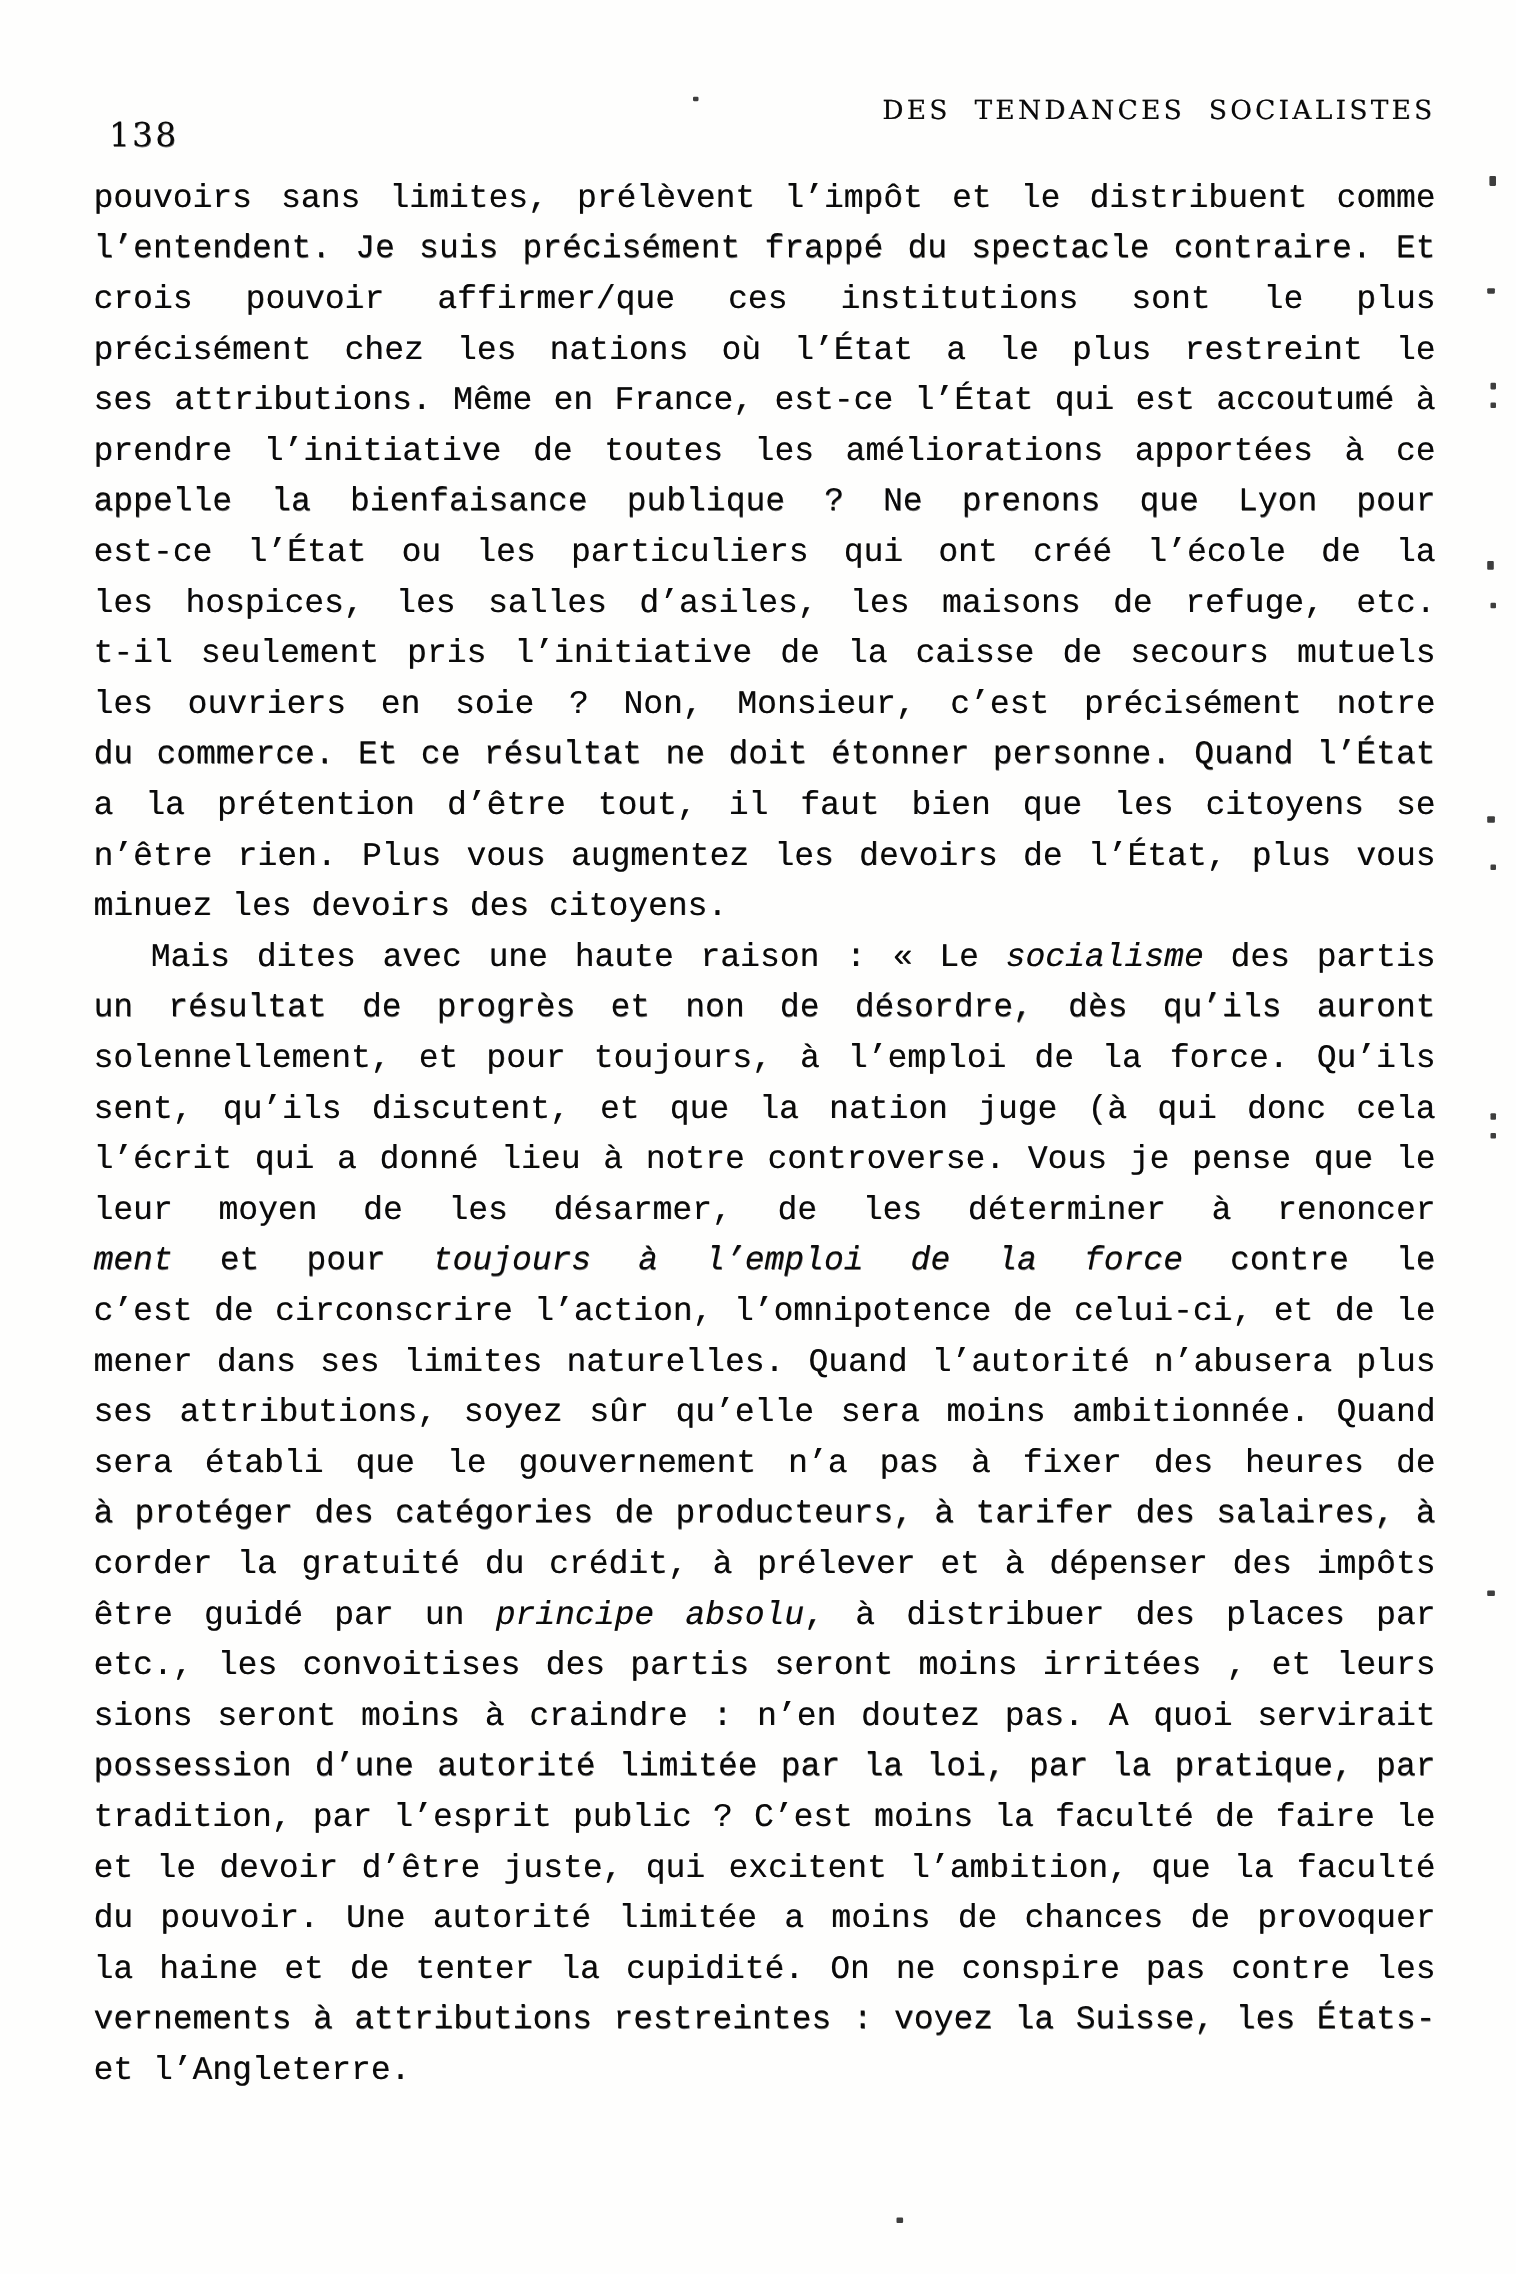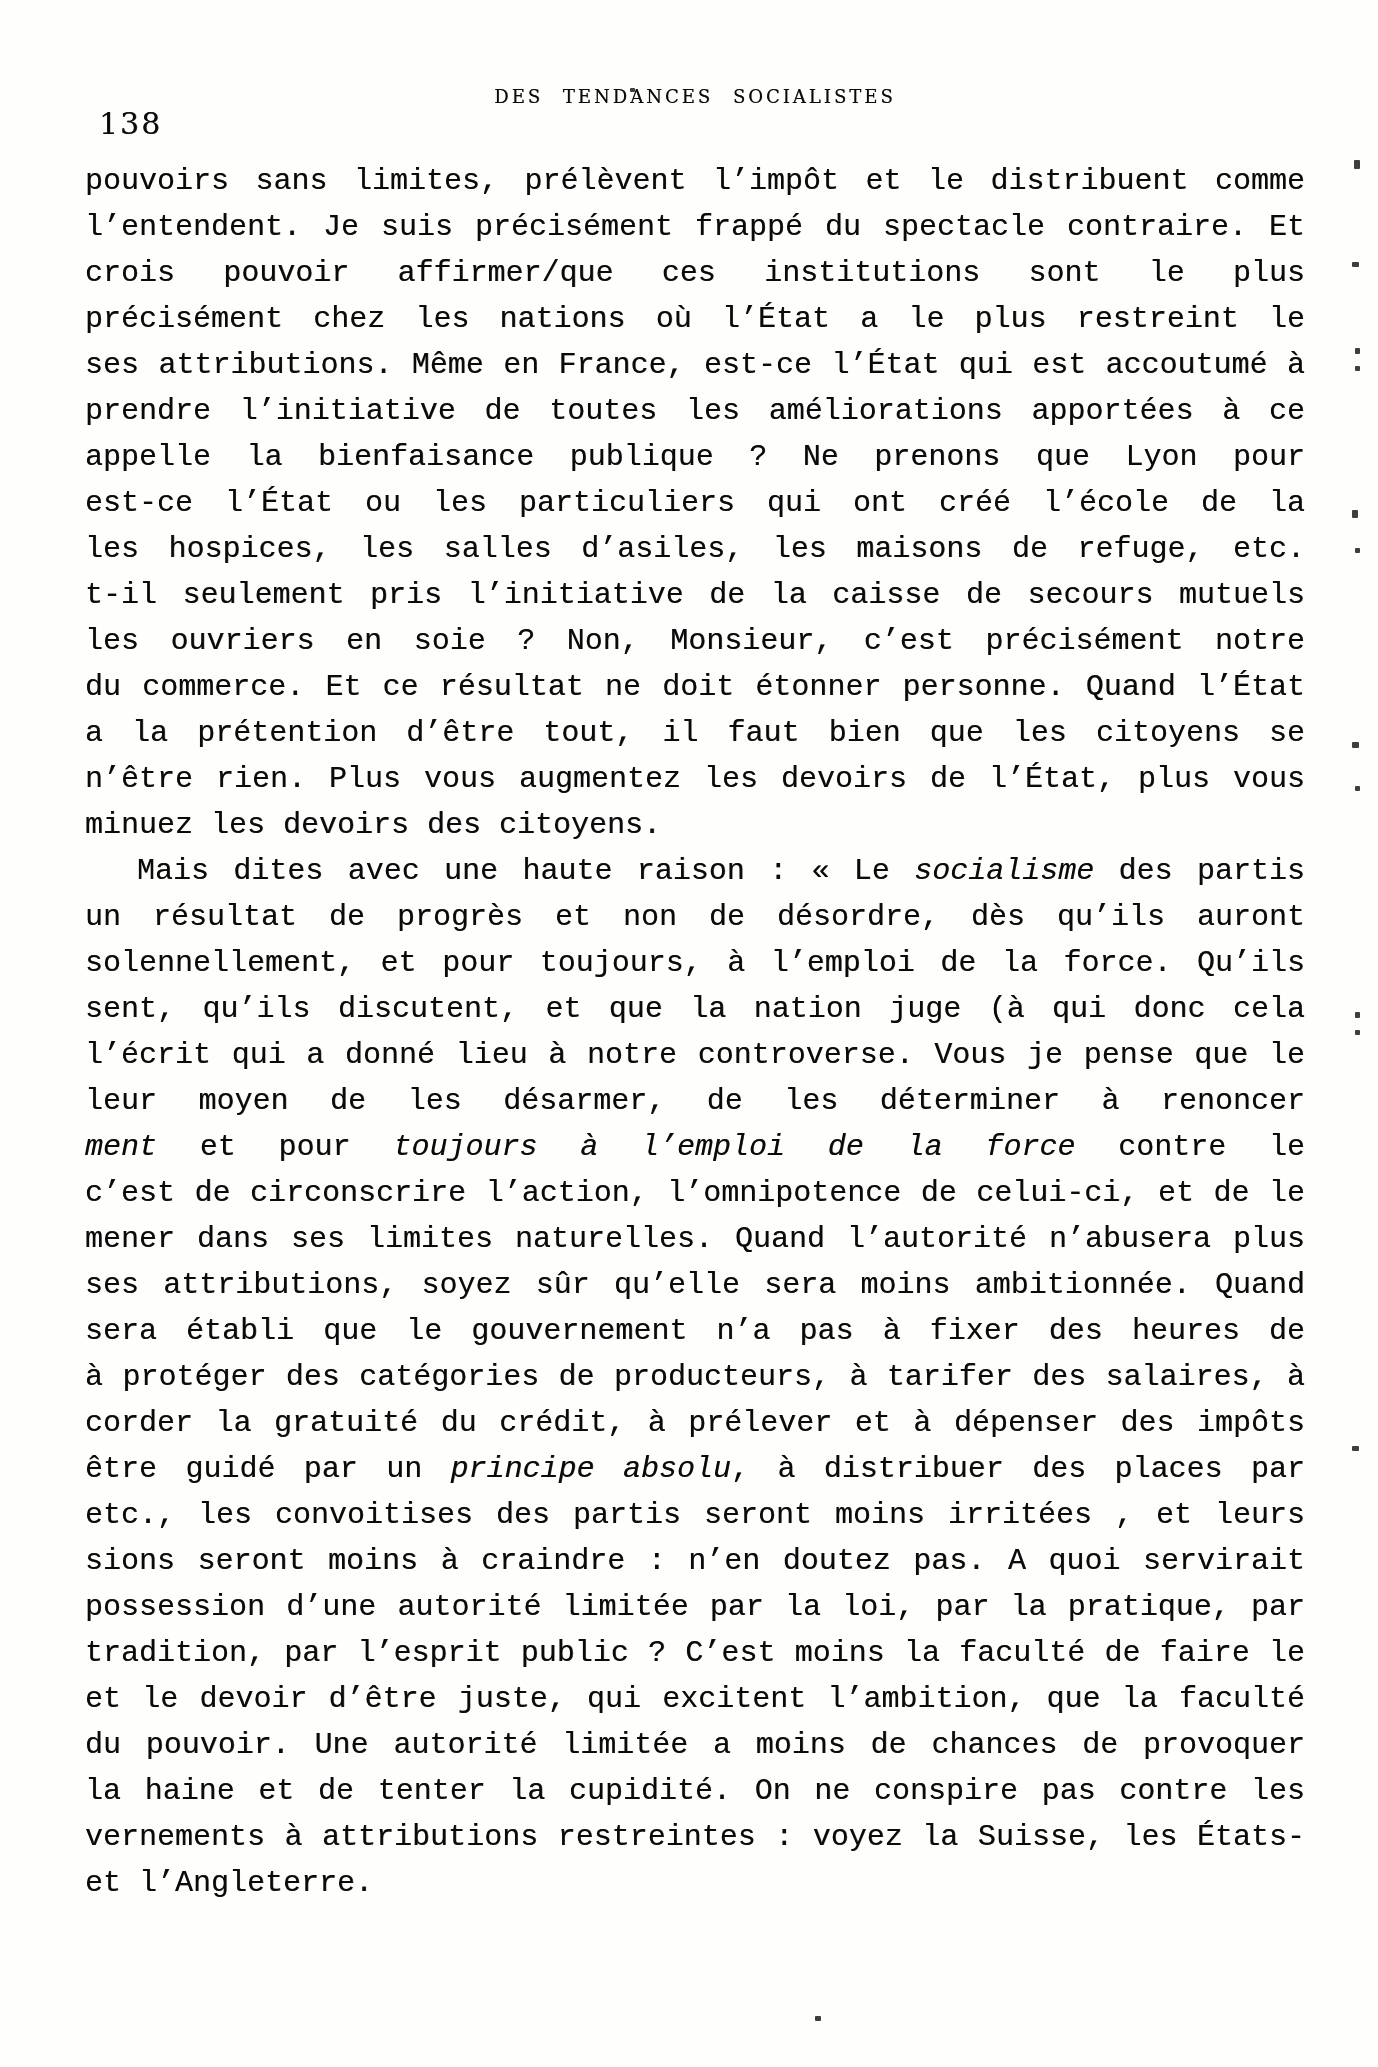--- a/index.html
+++ b/index.html
@@ -19,22 +19,22 @@
   .running-head {
     position: absolute;
     top: 86px; left: 85px; width: 1220px;
     height: 44px;
   }
   .pagenum {
     position: absolute; left: 14px; top: 20px;
     font-size: 30px; letter-spacing: 2px;
   }
   .head-title {
-    display: block; text-align: center;
-    font-size: 18px; letter-spacing: 3px; word-spacing: 11px;
+    display: block; text-align: right;
+    font-size: 24px; letter-spacing: 3px; word-spacing: 11px;
     font-weight: 500;
   }
   .text-block {
     position: absolute;
     top: 158px; left: 85px; width: 1220px;
   }
   .para { margin: 0; padding: 0; font-family: Liberation Mono, monospace; }
   .line {
     text-align: justify;
     text-align-last: justify;

